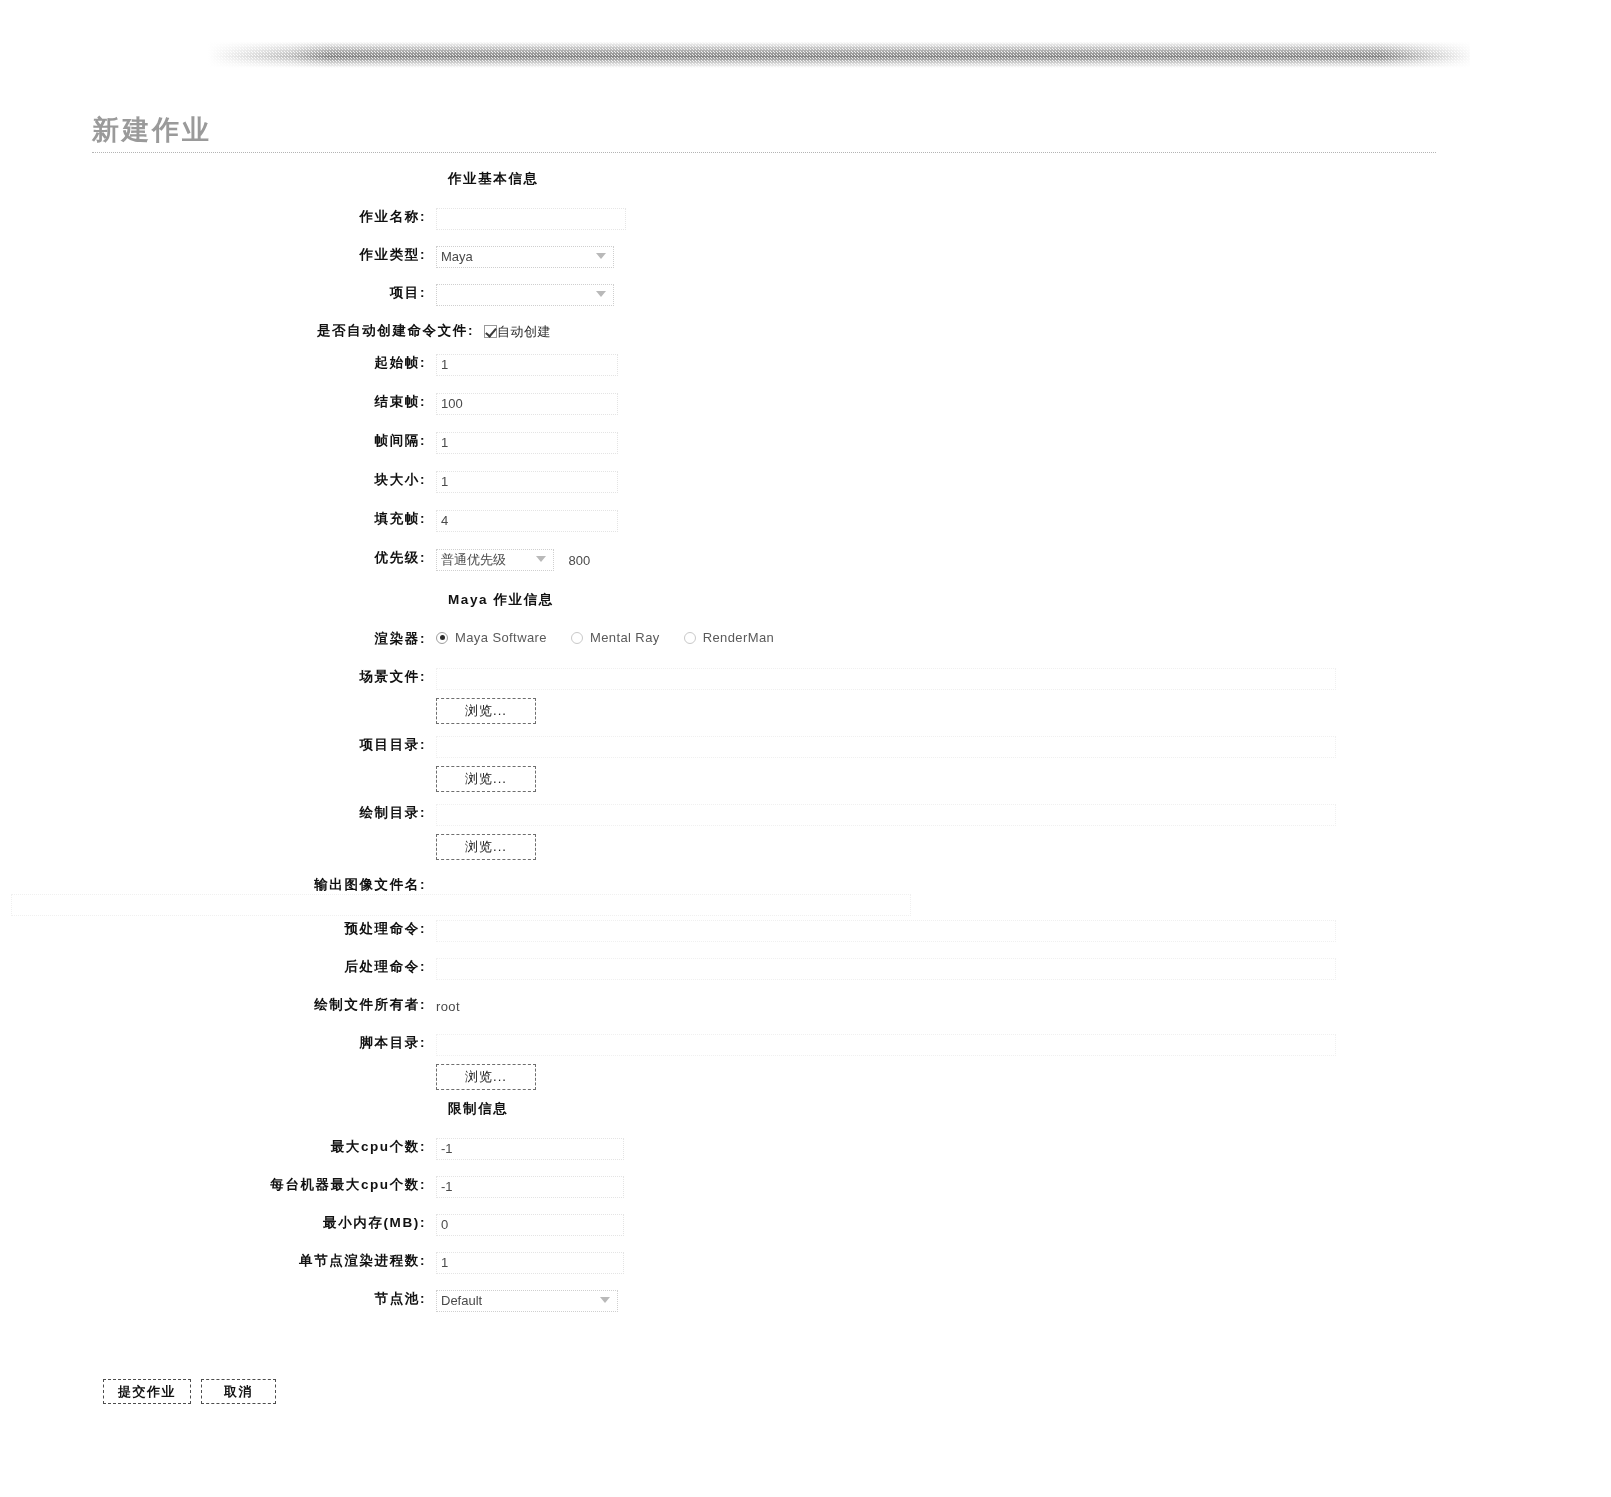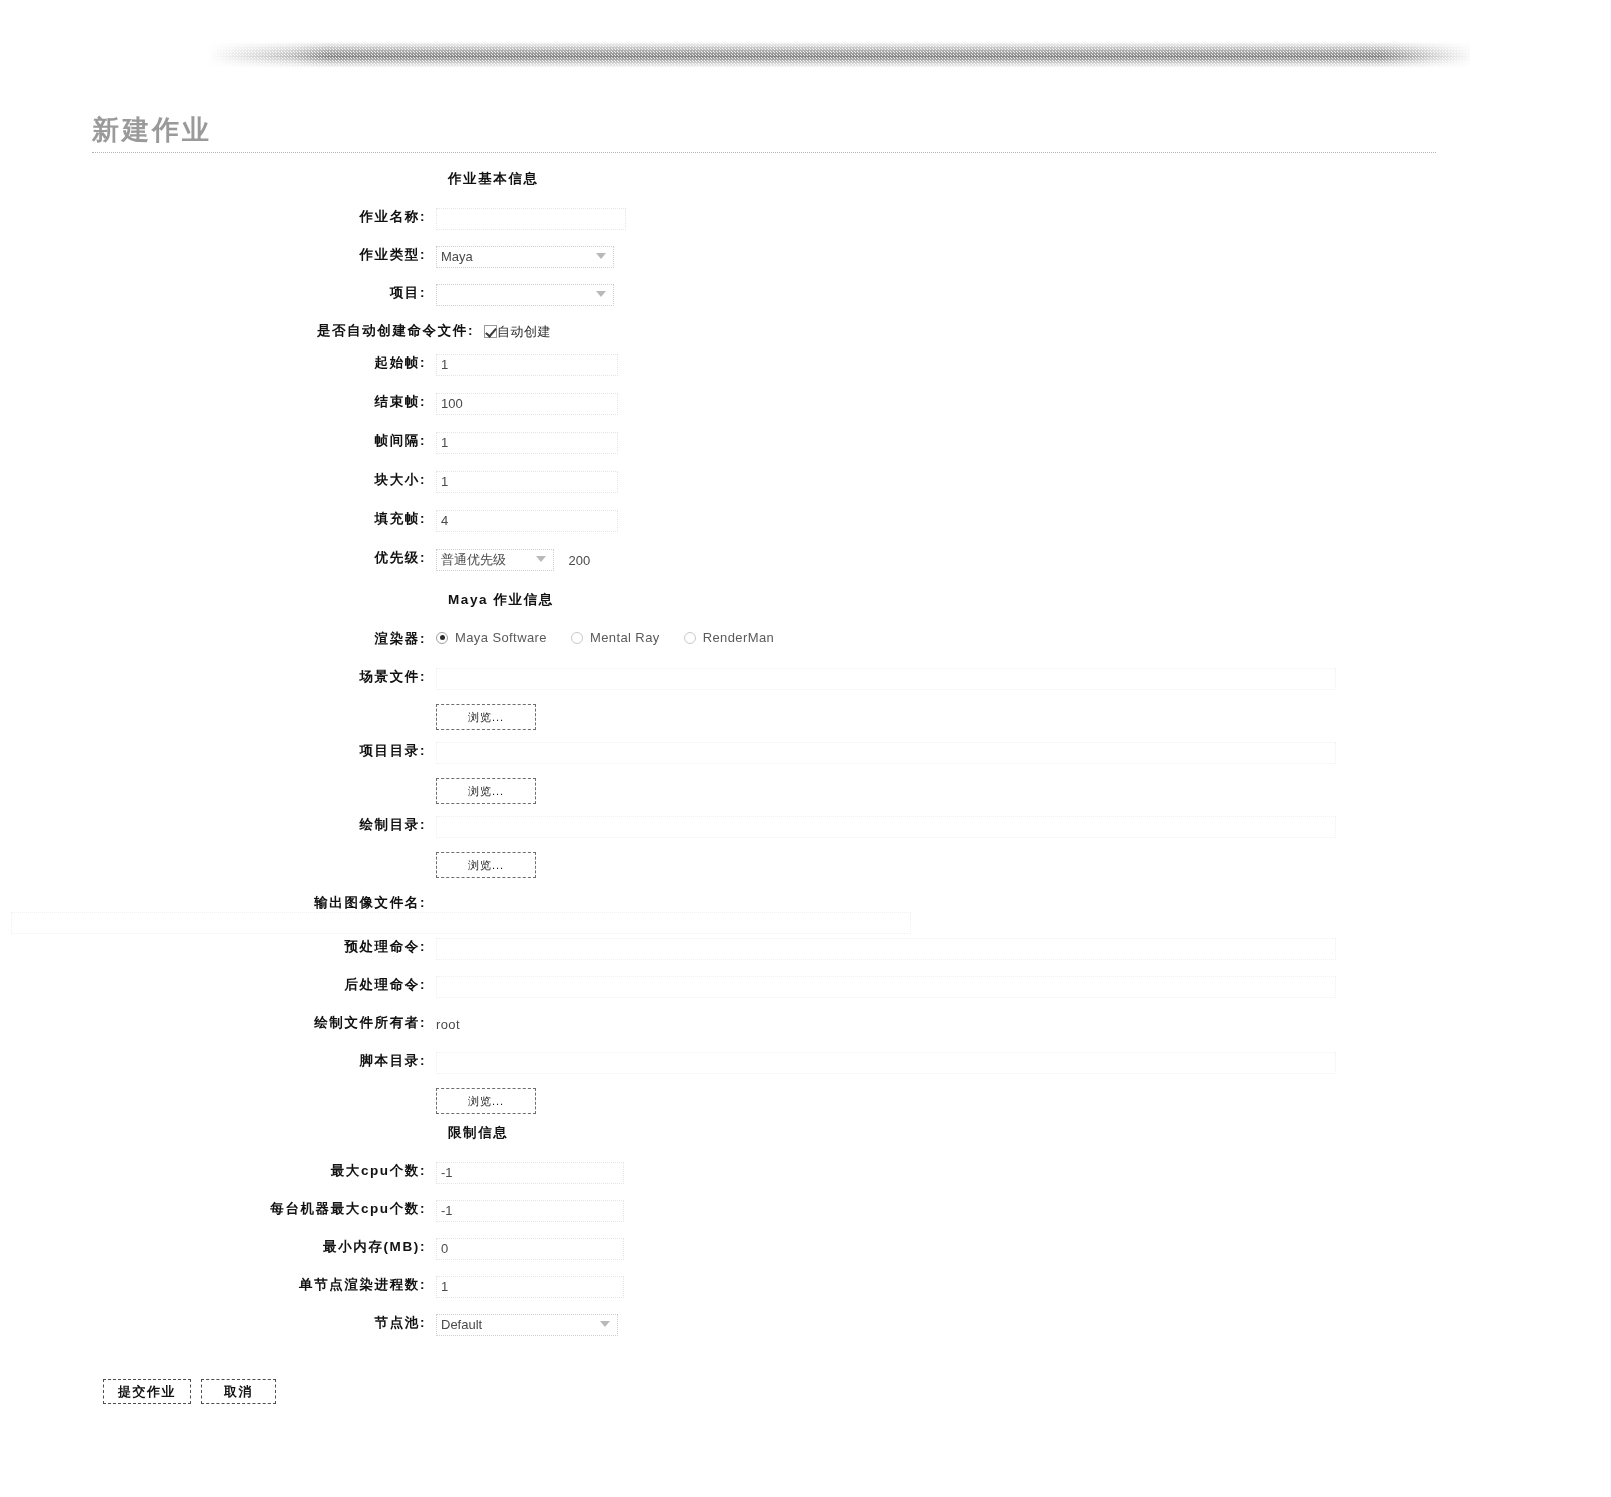--- a/index.html
+++ b/index.html
@@ -209,26 +209,26 @@
   .rad.off { border-color: #c9c9c9; }
   .rad-label { font-size: 13px; color: #5a5a5a; letter-spacing: 0.4px; }
 
   .browse-btn {
     display: inline-block;
     box-sizing: border-box;
     width: 100px;
     height: 26px;
     line-height: 24px;
     text-align: center;
-    font-size: 11px;
+    font-size: 13px;
     color: #1a1a1a;
     border: 1px dashed #6e6e6e;
     background: #ffffff;
     letter-spacing: 1px;
-    margin-top: 14px;
+    margin-top: 8px;
   }
   .plain-val {
     font-size: 13px;
     color: #4a4a4a;
     line-height: 22px;
     letter-spacing: 0.4px;
   }
 
   
   .footer-btns {
@@ -347,21 +347,21 @@
     </div>
   </div>
 
   <div class="row" style="margin-bottom:20px;">
     <div class="lbl">优先级:</div>
     <div class="fld">
       <span class="sel-wrap">
         <span class="inp w-prio">普通优先级</span>
         <span class="sel-arrow"></span>
       </span>
-      <span class="prio-num">200</span>
+      <span class="prio-num">800</span>
     </div>
   </div>
 
   <div class="row" style="margin-bottom:17px;">
     <div class="lbl"></div>
     <div class="fld">
       <div class="section-head">Maya 作业信息</div>
     </div>
   </div>
 

